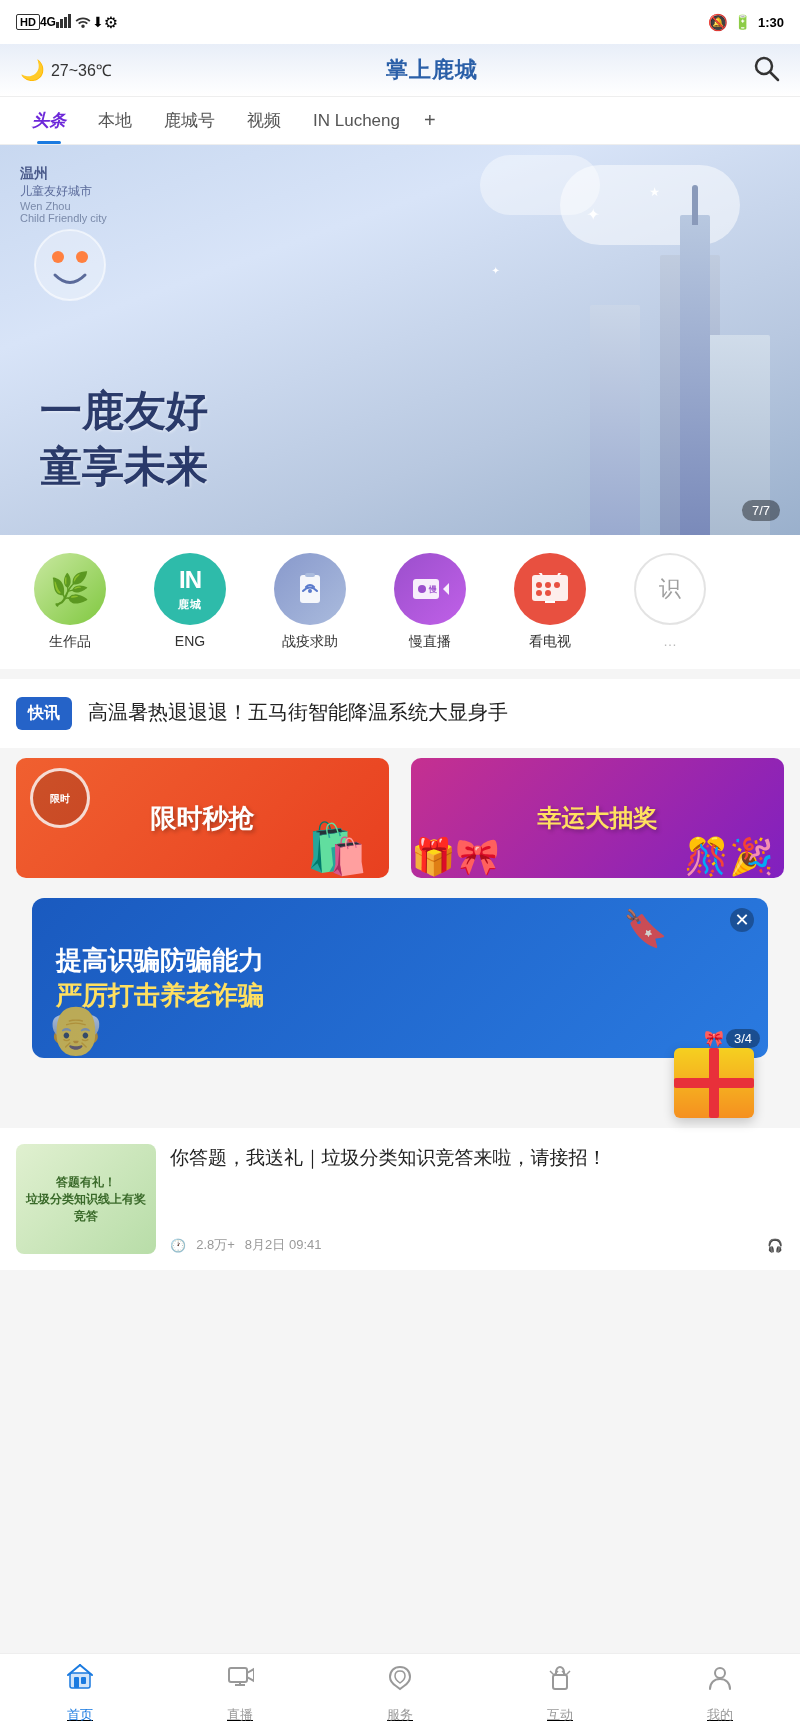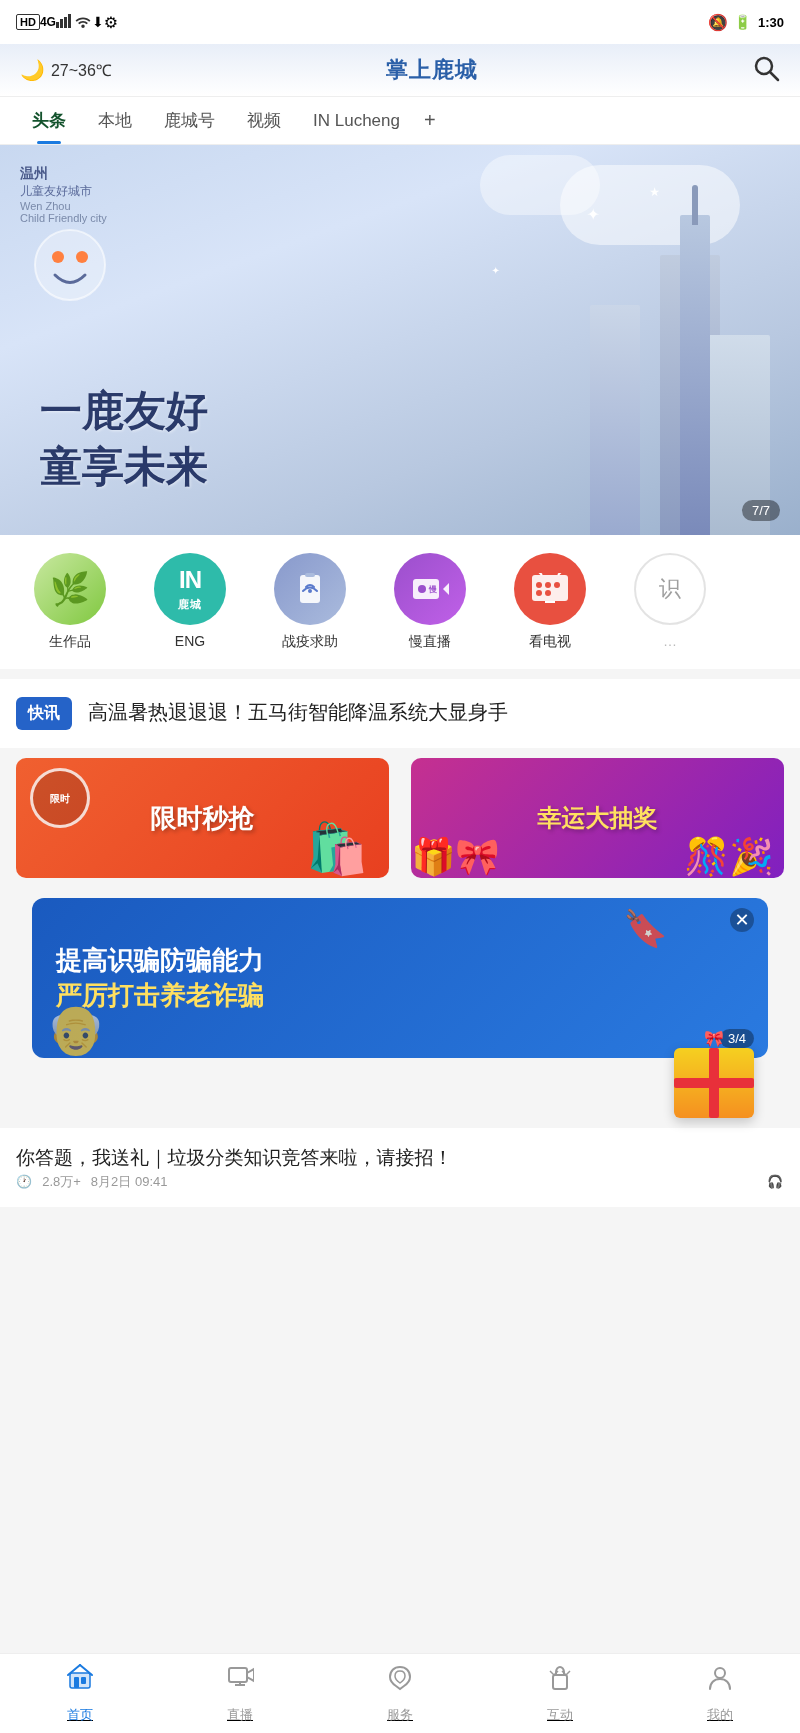--- a/index.html
+++ b/index.html
@@ -69,22 +69,23 @@
     }
     .nav-tab {
       padding: 12px 16px;
       font-size: 17px;
       color: #555;
       cursor: pointer;
       position: relative;
       flex-shrink: 0;
     }
     .nav-tab.active {
-      color: #14532d;
+      color: #6d28d9;
       font-weight: 700;
+      font-style: italic;
     }
     .nav-tab.active::after {
       content: '';
       position: absolute;
       bottom: 0;
       left: 50%;
       transform: translateX(-50%);
       width: 24px;
       height: 3px;
       background: #1a7ae0;
@@ -255,21 +256,21 @@
       color: #fff;
     }
     .antifraid-text2 {
       font-size: 26px;
       font-weight: 900;
       color: #ffe060;
     }
     .antifraid-counter {
       position: absolute;
       bottom: 10px;
-      right: 14px;
+      right: 8px;
       background: rgba(0,0,0,0.35);
       color: #fff;
       font-size: 13px;
       padding: 2px 8px;
       border-radius: 10px;
     }
     .antifraid-close {
       position: absolute;
       top: 10px;
       right: 14px;
@@ -613,20 +614,24 @@
   <div style="position:absolute;bottom:-60px;right:30px;z-index:10;">
     <div style="font-size:16px;text-align:center;color:#2abba0;font-weight:700;">🎀</div>
     <div style="width:80px;height:70px;background:linear-gradient(to bottom,#f5d020,#f59020);border-radius:6px;position:relative;box-shadow:0 4px 12px rgba(0,0,0,0.2);">
       <div style="position:absolute;top:0;left:50%;transform:translateX(-50%);width:10px;height:100%;background:#e8303a;border-radius:2px;"></div>
       <div style="position:absolute;top:50%;left:0;transform:translateY(-50%);width:100%;height:10px;background:#e8303a;border-radius:2px;"></div>
     </div>
   </div>
 </div>
 
 <div class="article-card" style="margin-top:70px;">
+  <div class="article-thumb">
+    <div class="article-thumb-inner" style="white-space:pre-line;font-size:12px;color:#3a6a2a;font-weight:600;text-align:center;">答题有礼！
+垃圾分类知识线上有奖竞答</div>
+  </div>
   <div class="article-content">
     <div class="article-title">你答题，我送礼｜垃圾分类知识竞答来啦，请接招！</div>
     <div class="article-meta">
       <span>🕐</span>
       <span>2.8万+</span>
       <span>8月2日 09:41</span>
       <span style="margin-left:auto;">🎧</span>
     </div>
   </div>
 </div>

